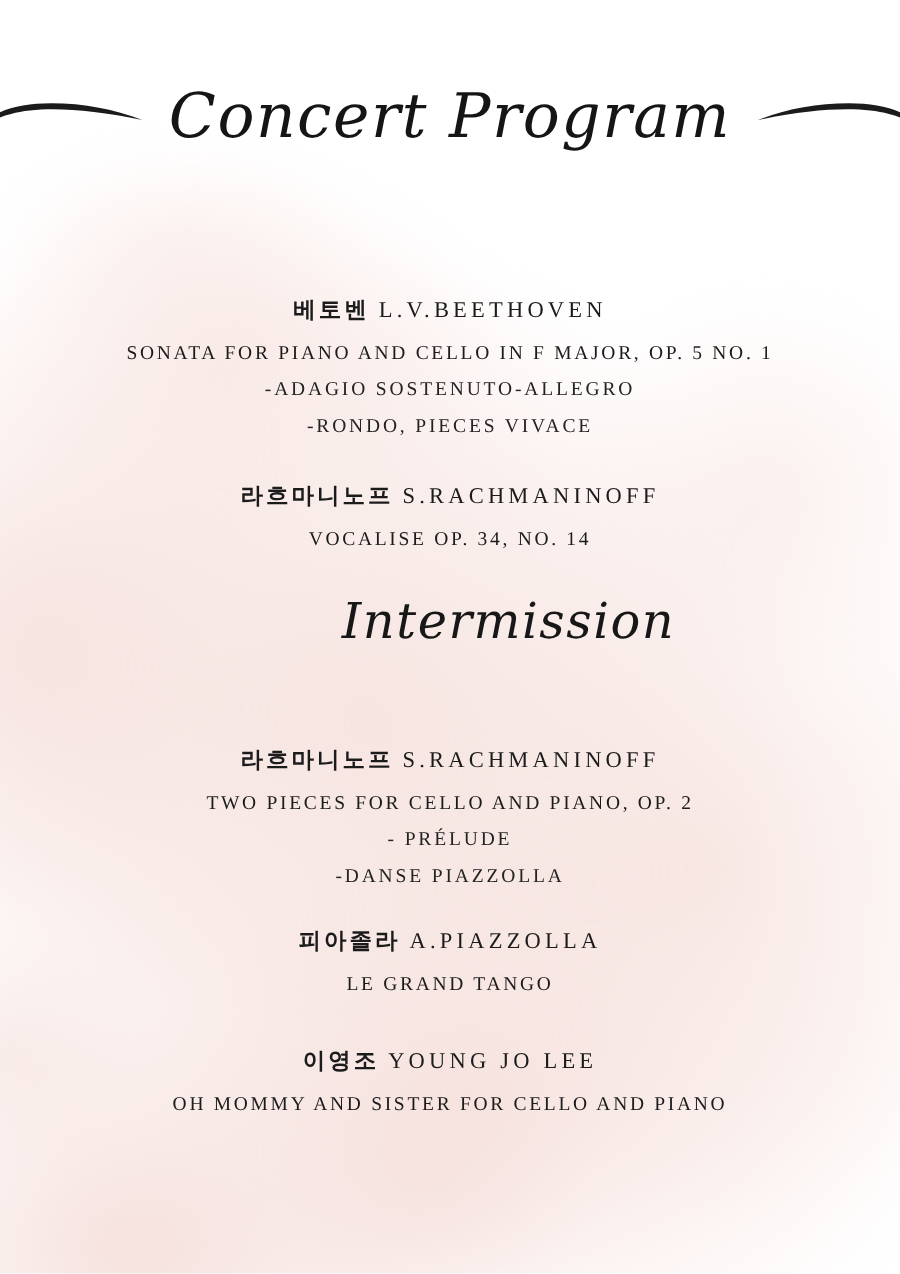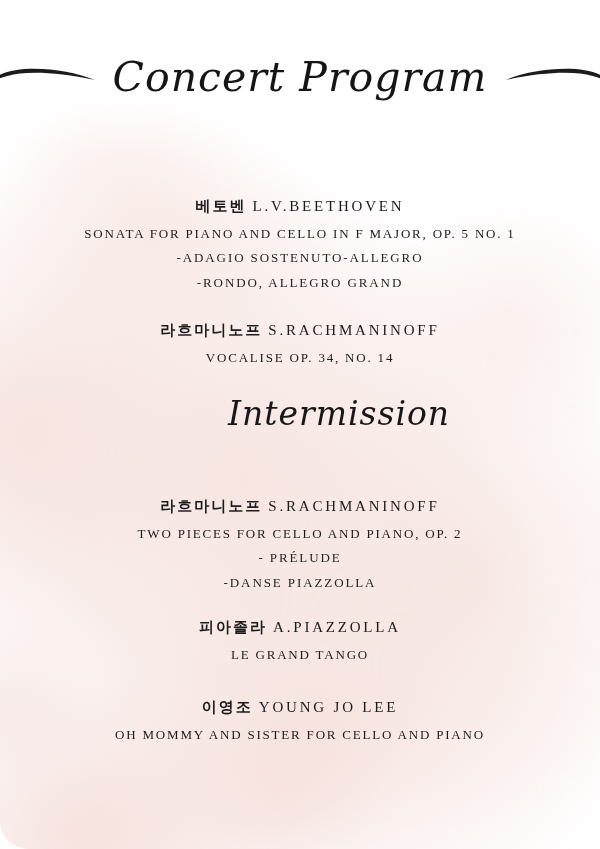--- a/index.html
+++ b/index.html
@@ -3,21 +3,20 @@
 <meta charset="utf-8">
 <style>
   html,body { margin:0; padding:0; background:#ffffff; }
   .sheet {
     position:relative;
     width:600px; height:849px;
     background:#ffffff;
     overflow:hidden;
     font-family:"Liberation Serif","DejaVu Serif",serif;
     color:#1b1b1b;
-    border-radius:28px;
   }
   
   .watercolor {
     position:absolute;
     left:-50px; top:-50px; right:-50px; bottom:-50px;
     filter: blur(14px);
     background-image:
       radial-gradient(42% 33% at 42% 56%, rgba(246,227,223,0.95), rgba(246,227,223,0.55) 58%, rgba(246,227,223,0) 100%),
       radial-gradient(30% 27% at 11% 51%, rgba(246,225,221,0.90), rgba(246,225,221,0) 100%),
       radial-gradient(34% 26% at 74% 66%, rgba(247,229,225,0.90), rgba(247,229,225,0) 100%),
@@ -89,21 +88,21 @@
       <path d="M2 16 C 20 9, 40 5, 62 5 C 78 5, 92 8, 101 14 C 104 16, 106 19, 107 22 C 103 18, 97 14, 88 12 C 70 7, 40 8, 2 16 Z" fill="#1b1b1b"></path>
     </svg>
   </div>
 
   <div class="layer section sec-1">
     <div class="name-line">
       <span class="korean">베토벤</span><span class="latin">L.V.BEETHOVEN</span>
     </div>
     <div class="piece-line">SONATA FOR PIANO AND CELLO IN F MAJOR, OP. 5 NO. 1</div>
     <div class="movement-line">-ADAGIO SOSTENUTO-ALLEGRO</div>
-    <div class="movement-line">-RONDO, ALLEGRO GRAND</div>
+    <div class="movement-line">-RONDO, PIECES VIVACE</div>
   </div>
 
   <div class="layer section sec-2">
     <div class="name-line">
       <span class="korean">라흐마니노프</span><span class="latin">S.RACHMANINOFF</span>
     </div>
     <div class="piece-line">VOCALISE OP. 34, NO. 14</div>
   </div>
 
   <div class="layer intermission">Intermission</div>

